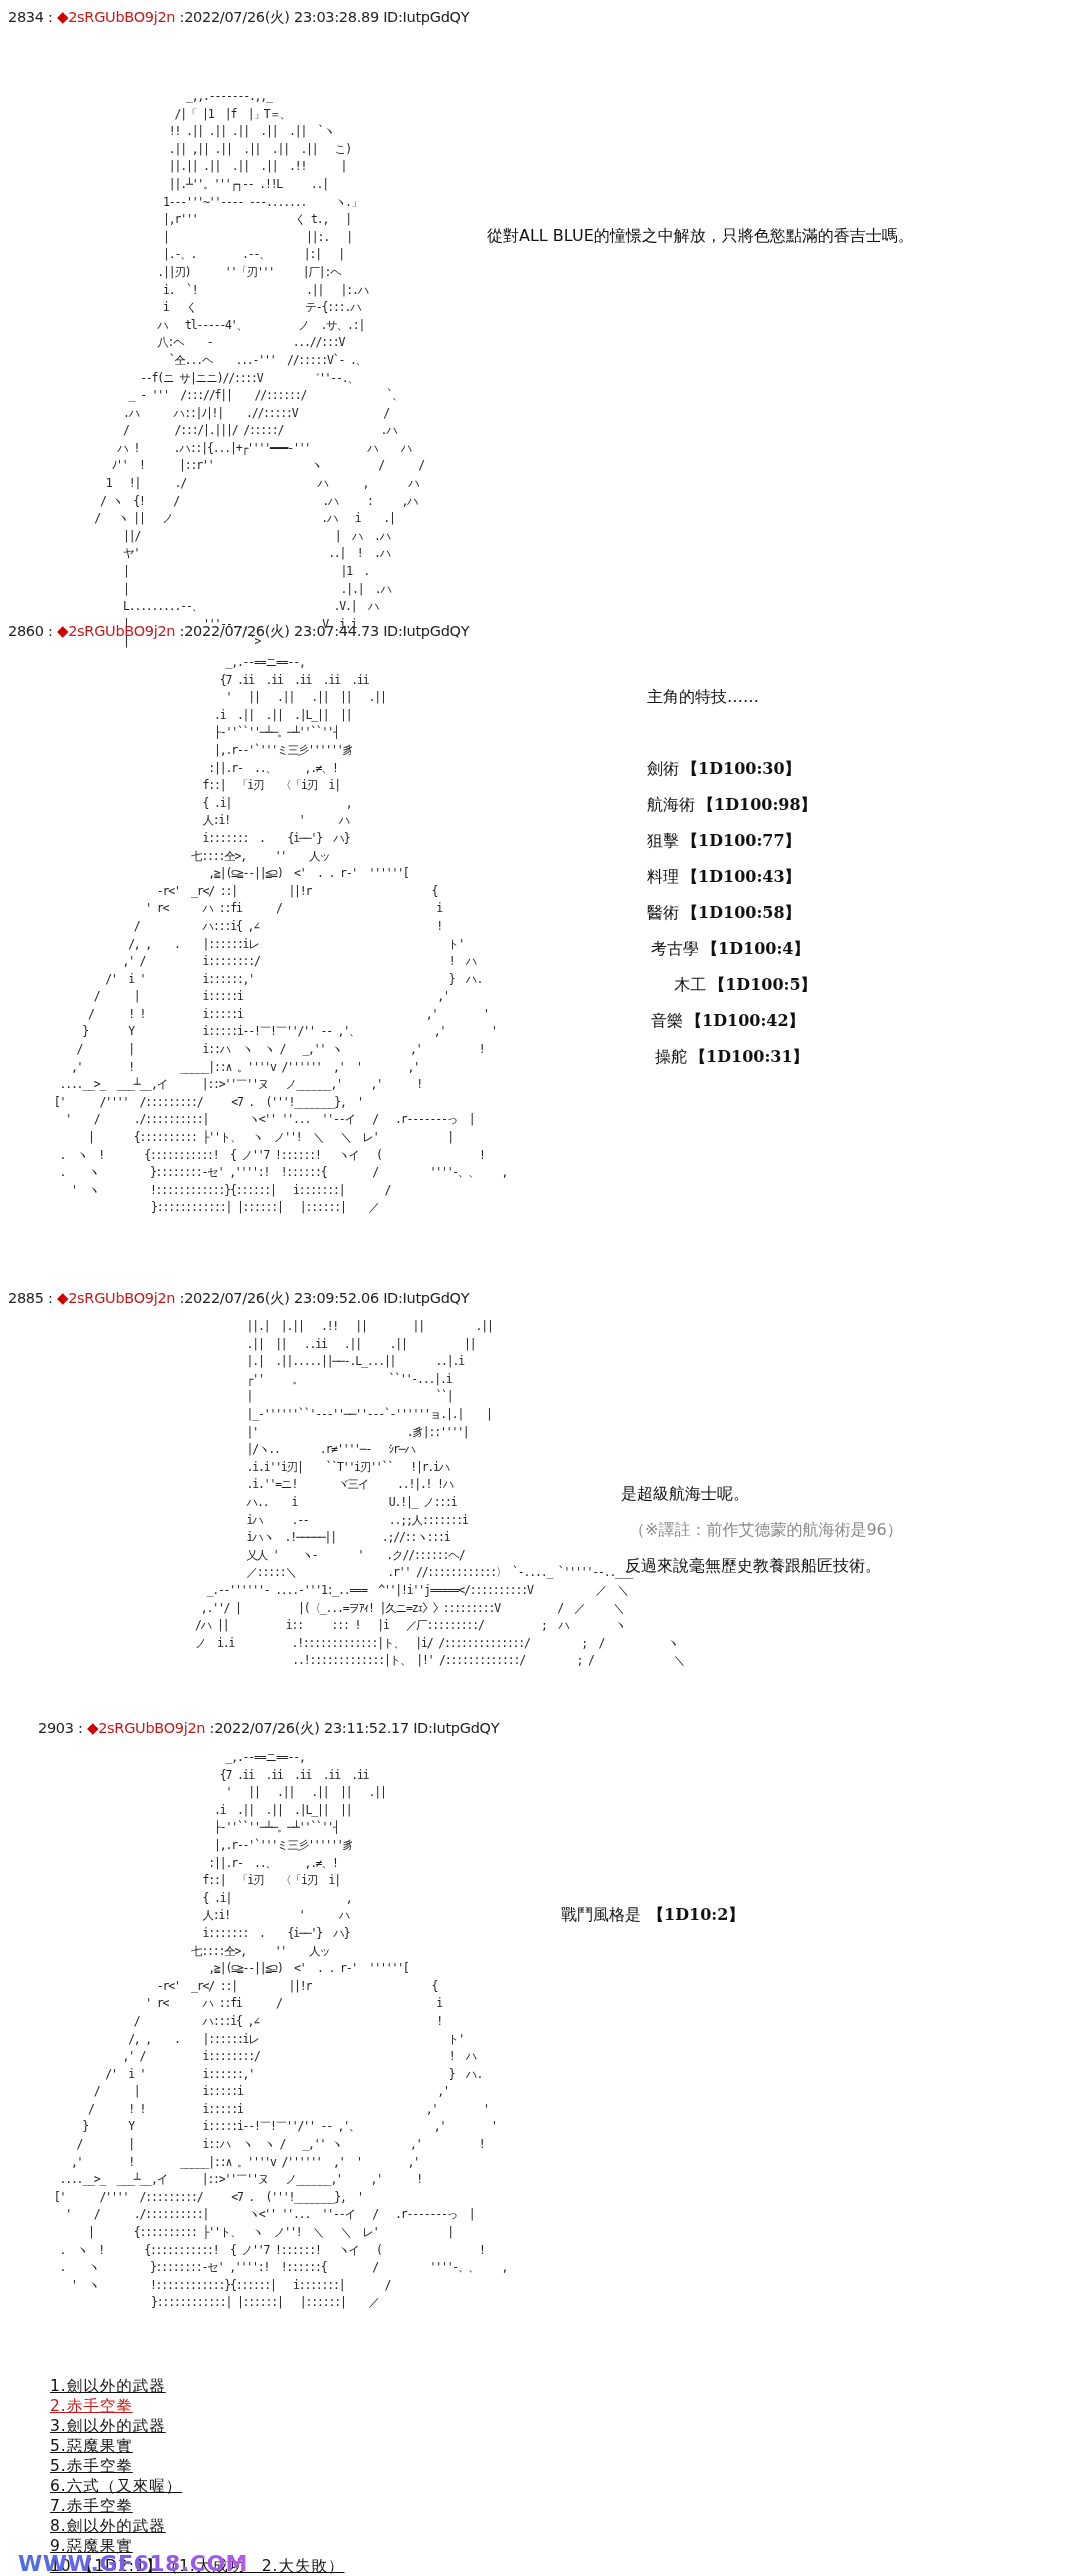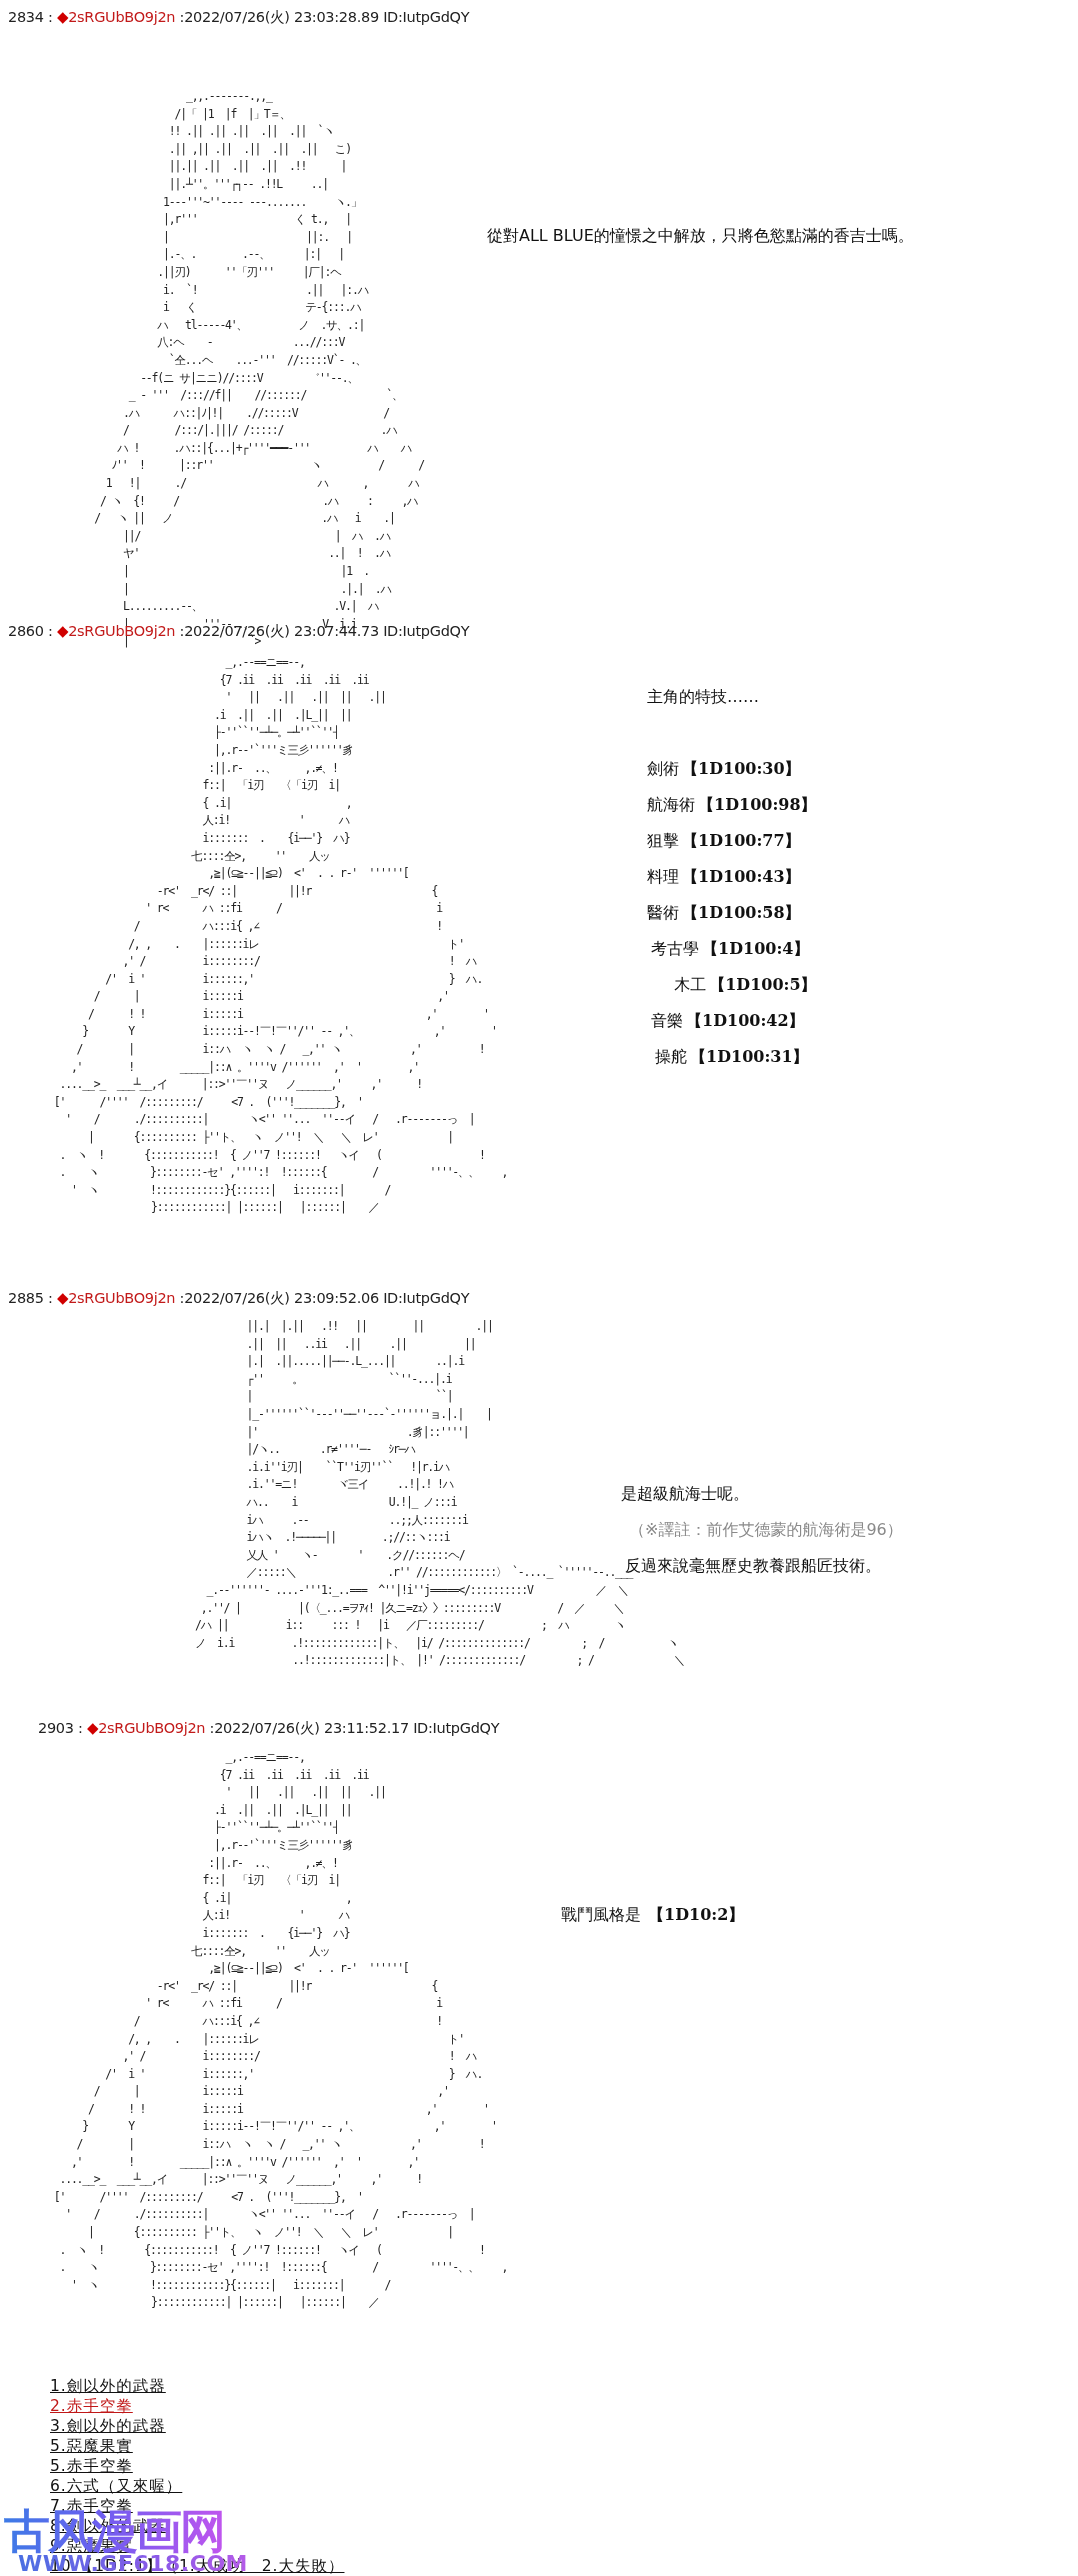--- a/index.html
+++ b/index.html
@@ -191,16 +191,15 @@
   <span class="item">5.惡魔果實</span>
   <span class="item">5.赤手空拳</span>
   <span class="item">6.六式（又來喔）</span>
   <span class="item">7.赤手空拳</span>
   <span class="item">8.劍以外的武器</span>
   <span class="item">9.惡魔果實</span>
   <span class="item">10.【1D2:1】（1.大成功　2.大失敗）</span>
 </div>
 
 <div class="watermark">
-  <div class="wm-title">古风漫画网</div>
   <div class="wm-url">WWW.GF618.COM</div>
 </div>
 
 
 </body></html>

